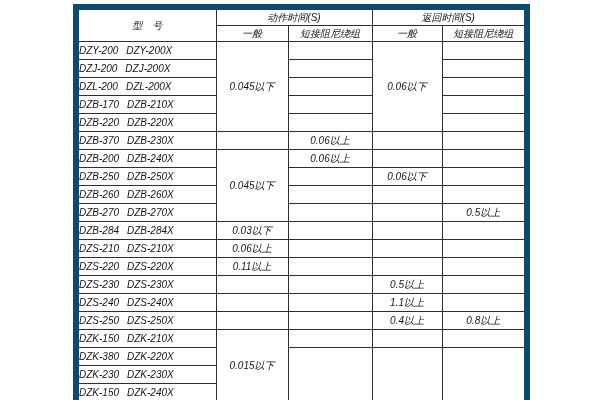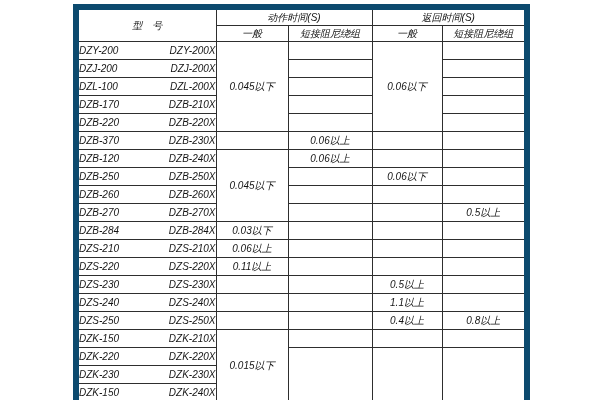--- a/index.html
+++ b/index.html
@@ -46,23 +46,23 @@
   }
   table.spec tbody td {
     height: 17px;
     line-height: 17px;
   }
   td.model-cell {
     padding: 0;
   }
   .model-pair {
     display: flex;
-    justify-content: space-between;
+    justify-content: flex-start;
     align-items: center;
-    gap: 17px;
+    gap: 8px;
   }
 </style>
 </head>
 <body>
 
 <div class="page">
   <div class="table-wrap">
     <table class="spec">
       <colgroup>
         <col style="width:140px">
@@ -103,21 +103,21 @@
                 <span>DZJ-200</span>
                 <span>DZJ-200X</span>
               </div>
             </td>
             <td class="value-cell"></td>
             <td class="value-cell"></td>
           </tr>
           <tr>
             <td class="model-cell">
               <div class="model-pair">
-                <span>DZL-100</span>
+                <span>DZL-200</span>
                 <span>DZL-200X</span>
               </div>
             </td>
             <td class="value-cell"></td>
             <td class="value-cell"></td>
           </tr>
           <tr>
             <td class="model-cell">
               <div class="model-pair">
                 <span>DZB-170</span>
@@ -145,21 +145,21 @@
               </div>
             </td>
             <td class="value-cell"></td>
             <td class="value-cell">0.06以上</td>
             <td class="value-cell"></td>
             <td class="value-cell"></td>
           </tr>
           <tr>
             <td class="model-cell">
               <div class="model-pair">
-                <span>DZB-120</span>
+                <span>DZB-200</span>
                 <span>DZB-240X</span>
               </div>
             </td>
             <td class="value-cell" rowspan="4">0.045以下</td>
             <td class="value-cell">0.06以上</td>
             <td class="value-cell"></td>
             <td class="value-cell"></td>
           </tr>
           <tr>
             <td class="model-cell">
@@ -274,21 +274,21 @@
               </div>
             </td>
             <td class="value-cell" rowspan="4">0.015以下</td>
             <td class="value-cell"></td>
             <td class="value-cell"></td>
             <td class="value-cell"></td>
           </tr>
           <tr>
             <td class="model-cell">
               <div class="model-pair">
-                <span>DZK-220</span>
+                <span>DZK-380</span>
                 <span>DZK-220X</span>
               </div>
             </td>
             <td class="value-cell" rowspan="3"></td>
             <td class="value-cell" rowspan="3"></td>
             <td class="value-cell" rowspan="3"></td>
           </tr>
           <tr>
             <td class="model-cell">
               <div class="model-pair">

